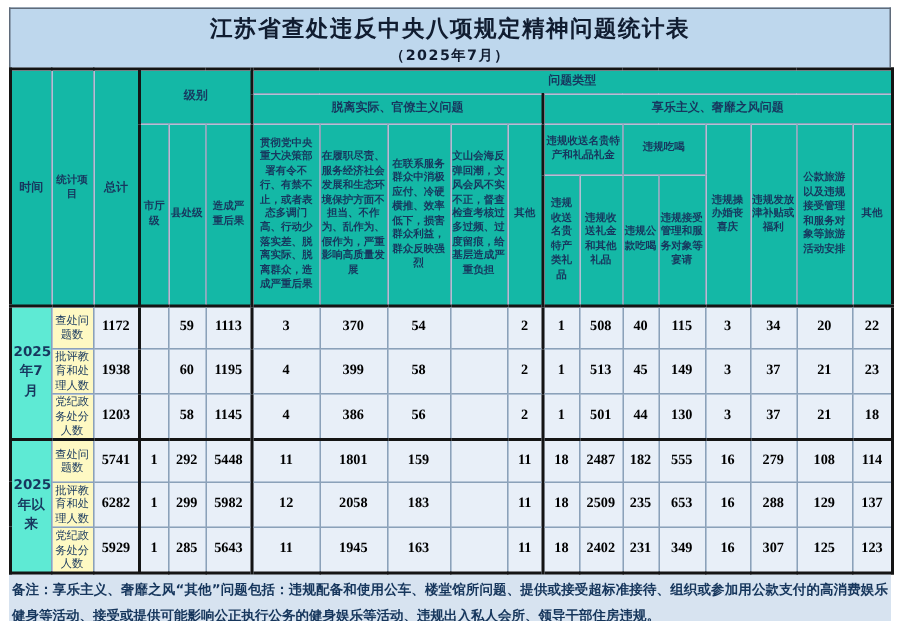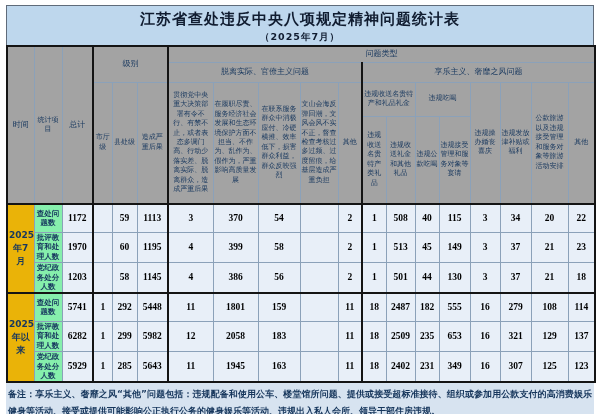--- a/index.html
+++ b/index.html
@@ -4,31 +4,31 @@
 <style>
   html,body{margin:0;padding:0;}
   body{width:600px;height:414px;background:#ffffff;font-family:"DejaVu Sans",sans-serif;overflow:hidden;}
   .page{box-sizing:border-box;width:600px;height:306px;padding:5px 6px 0 6px;background:#ffffff;}
   .content{background:#d7e3f0;min-height:404px;}
   .title-block{box-sizing:border-box;height:40px;background:#bed7ed;border:1px solid #5f6b7a;border-bottom:none;text-align:center;padding-top:4px;}
   .title{font-size:15px;font-weight:bold;color:#101c30;letter-spacing:1px;}
   .subtitle{font-size:9.5px;font-weight:bold;color:#101c30;margin-top:2px;letter-spacing:1px;}
   table{border-collapse:collapse;table-layout:fixed;width:588px;border:2px solid #141414;}
   th,td{box-sizing:border-box;border:1px solid #8ba1b9;text-align:center;vertical-align:middle;padding:0 1px;overflow:hidden;}
-  th{background:#a3a3a3;color:#17375e;font-weight:normal;font-size:7px;line-height:1.35;}
+  th{background:#14b8a6;color:#17375e;font-weight:bold;font-size:7px;line-height:1.35;}
   .gh{font-size:8px;}
   thead tr:nth-child(1){height:16px;}
   thead tr:nth-child(2){height:20px;}
   thead tr:nth-child(3){height:34px;}
   thead tr:nth-child(4){height:88px;}
   tbody tr{height:28px;}
   td{background:#e8eff8;}
   td.num{font-family:"Liberation Serif",serif;font-size:9.5px;font-weight:bold;color:#000000;}
-  td.period{background:#eab308;color:#17375e;font-weight:bold;font-size:9px;line-height:1.45;}
-  td.rowlabel{background:#86efac;color:#17375e;font-weight:bold;font-size:7.5px;line-height:1.3;padding:0 2px;}
+  td.period{background:#5eead4;color:#17375e;font-weight:bold;font-size:9px;line-height:1.45;}
+  td.rowlabel{background:#fef9c3;color:#17375e;font-weight:normal;font-size:7.5px;line-height:1.3;padding:0 2px;}
   .bL{border-left:2px solid #141414;}
   tbody tr:first-child td{border-top:2px solid #141414;}
   tr.block-start td{border-top:2px solid #141414;}
   .note{font-size:9px;font-weight:bold;color:#16365c;line-height:1.85;padding:3px 2px 6px 2px;text-align:justify;}
 </style>
 </head>
 <body>
 
 <div class="page">
   <div class="content">
@@ -112,21 +112,21 @@
             <td class="num">508</td>
             <td class="num">40</td>
             <td class="num">115</td>
             <td class="num">3</td>
             <td class="num">34</td>
             <td class="num">20</td>
             <td class="num">22</td>
           </tr>
           <tr>
             <td class="rowlabel">批评教育和处理人数</td>
-            <td class="num">1970</td>
+            <td class="num">1938</td>
             <td class="num bL"></td>
             <td class="num">60</td>
             <td class="num">1195</td>
             <td class="num bL">4</td>
             <td class="num">399</td>
             <td class="num">58</td>
             <td class="num"></td>
             <td class="num">2</td>
             <td class="num bL">1</td>
             <td class="num">513</td>
@@ -187,21 +187,21 @@
             <td class="num bL">12</td>
             <td class="num">2058</td>
             <td class="num">183</td>
             <td class="num"></td>
             <td class="num">11</td>
             <td class="num bL">18</td>
             <td class="num">2509</td>
             <td class="num">235</td>
             <td class="num">653</td>
             <td class="num">16</td>
-            <td class="num">321</td>
+            <td class="num">288</td>
             <td class="num">129</td>
             <td class="num">137</td>
           </tr>
           <tr>
             <td class="rowlabel">党纪政务处分人数</td>
             <td class="num">5929</td>
             <td class="num bL">1</td>
             <td class="num">285</td>
             <td class="num">5643</td>
             <td class="num bL">11</td>

